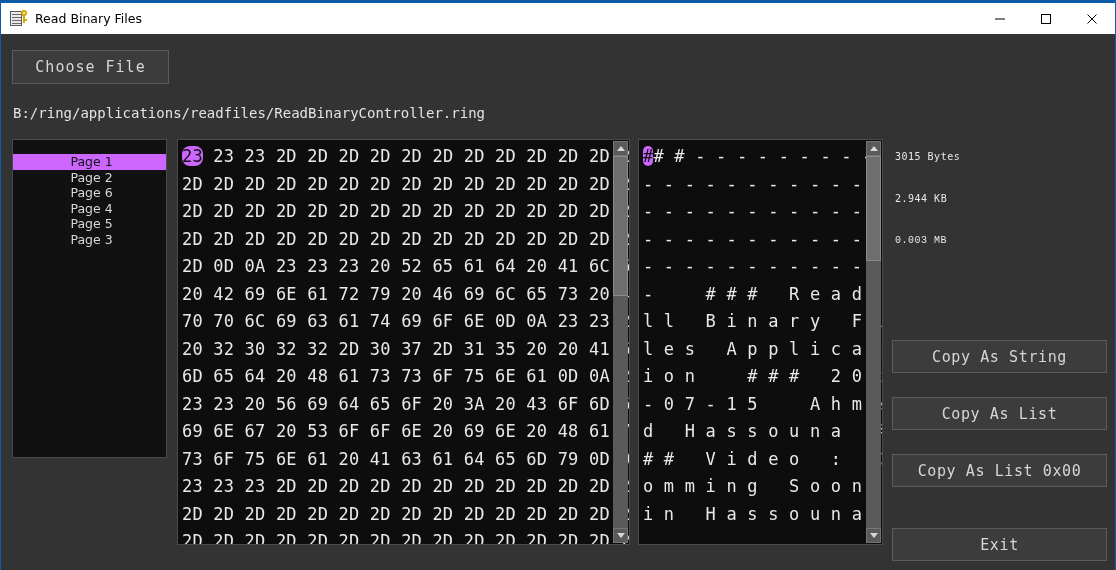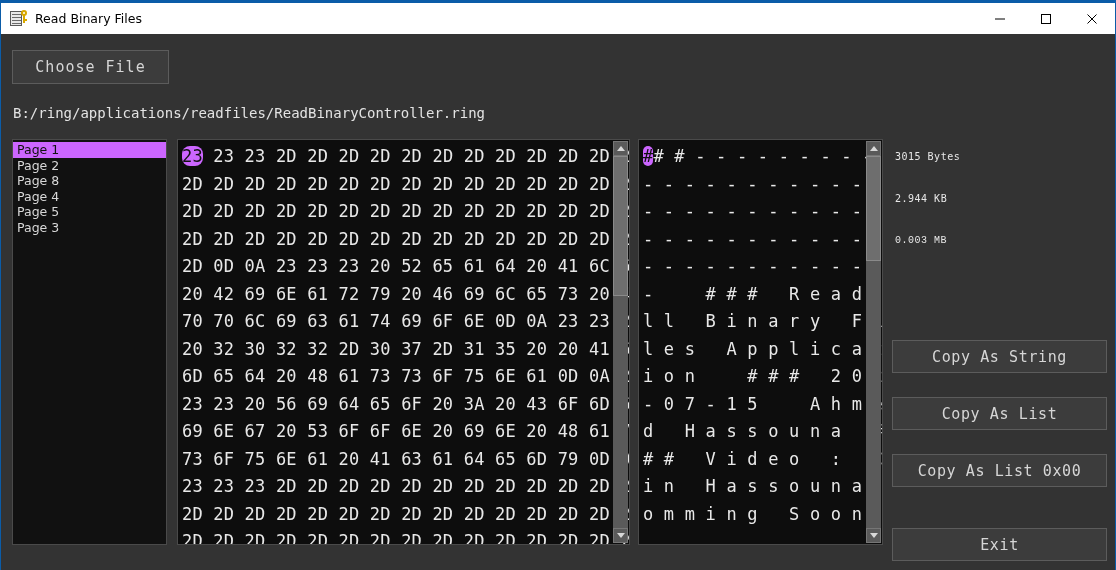--- a/index.html
+++ b/index.html
@@ -153,26 +153,27 @@
     white-space: nowrap;
     letter-spacing: 0px;
   }
 
   
   #pages-list {
     position: absolute;
     left: 11px;
     top: 105px;
     width: 155px;
-    height: 406px;
+    height: 319px;
     background: #111111;
     border: 1px solid #4a4a4a;
     box-sizing: border-box;
     overflow: hidden;
-    padding-top: 2px;
+    padding-top: 14px;
+    text-align: center;
   }
   .page-item {
     height: 15.5px;
     line-height: 15.5px;
     font-family: "DejaVu Sans", "Liberation Sans", sans-serif;
     font-size: 12.5px;
     color: #d8d8d8;
     padding-left: 4px;
     white-space: nowrap;
     cursor: pointer;
@@ -350,21 +351,21 @@
 
   <div id="client">
 
     <button id="choose-file-button">Choose File</button>
 
     <div id="file-path">B:/ring/applications/readfiles/ReadBinaryController.ring</div>
 
     <div id="pages-list">
         <div class="page-item selected">Page 1</div>
         <div class="page-item">Page 2</div>
-        <div class="page-item">Page 8</div>
+        <div class="page-item">Page 6</div>
         <div class="page-item">Page 4</div>
         <div class="page-item">Page 5</div>
         <div class="page-item">Page 3</div>
       </div>
 
     <div id="hex-panel" class="data-panel">
       <div class="panel-content" id="hex-content">
           <div class="hexrow"><span class="cell-selected">23</span> 23 23 2D 2D 2D 2D 2D 2D 2D 2D 2D 2D 2D 2D</div>
           <div class="hexrow">2D 2D 2D 2D 2D 2D 2D 2D 2D 2D 2D 2D 2D 2D 2D</div>
           <div class="hexrow">2D 2D 2D 2D 2D 2D 2D 2D 2D 2D 2D 2D 2D 2D 2D</div>
@@ -399,22 +400,22 @@
           <div class="asciirow">- - - - - - - - - - - - - -</div>
           <div class="asciirow">- - - - - - - - - - - - - -</div>
           <div class="asciirow">- - - - - - - - - - - - - -</div>
           <div class="asciirow">-     # # #   R e a d   A</div>
           <div class="asciirow">l l   B i n a r y   F i</div>
           <div class="asciirow">l e s   A p p l i c a t</div>
           <div class="asciirow">i o n     # # #   2 0 2 2</div>
           <div class="asciirow">- 0 7 - 1 5     A h m e</div>
           <div class="asciirow">d   H a s s o u n a   #</div>
           <div class="asciirow"># #   V i d e o   :   C</div>
+          <div class="asciirow">o m m i n g   S o o n</div>
           <div class="asciirow">i n   H a s s o u n a</div>
-          <div class="asciirow">o m m i n g   S o o n</div>
         </div>
       <div class="vscroll" id="ascii-scroll">
         <div class="arrow up">
             <i></i>
           </div>
         <div class="thumb"></div>
         <div class="arrow down">
             <i></i>
           </div>
       </div>

